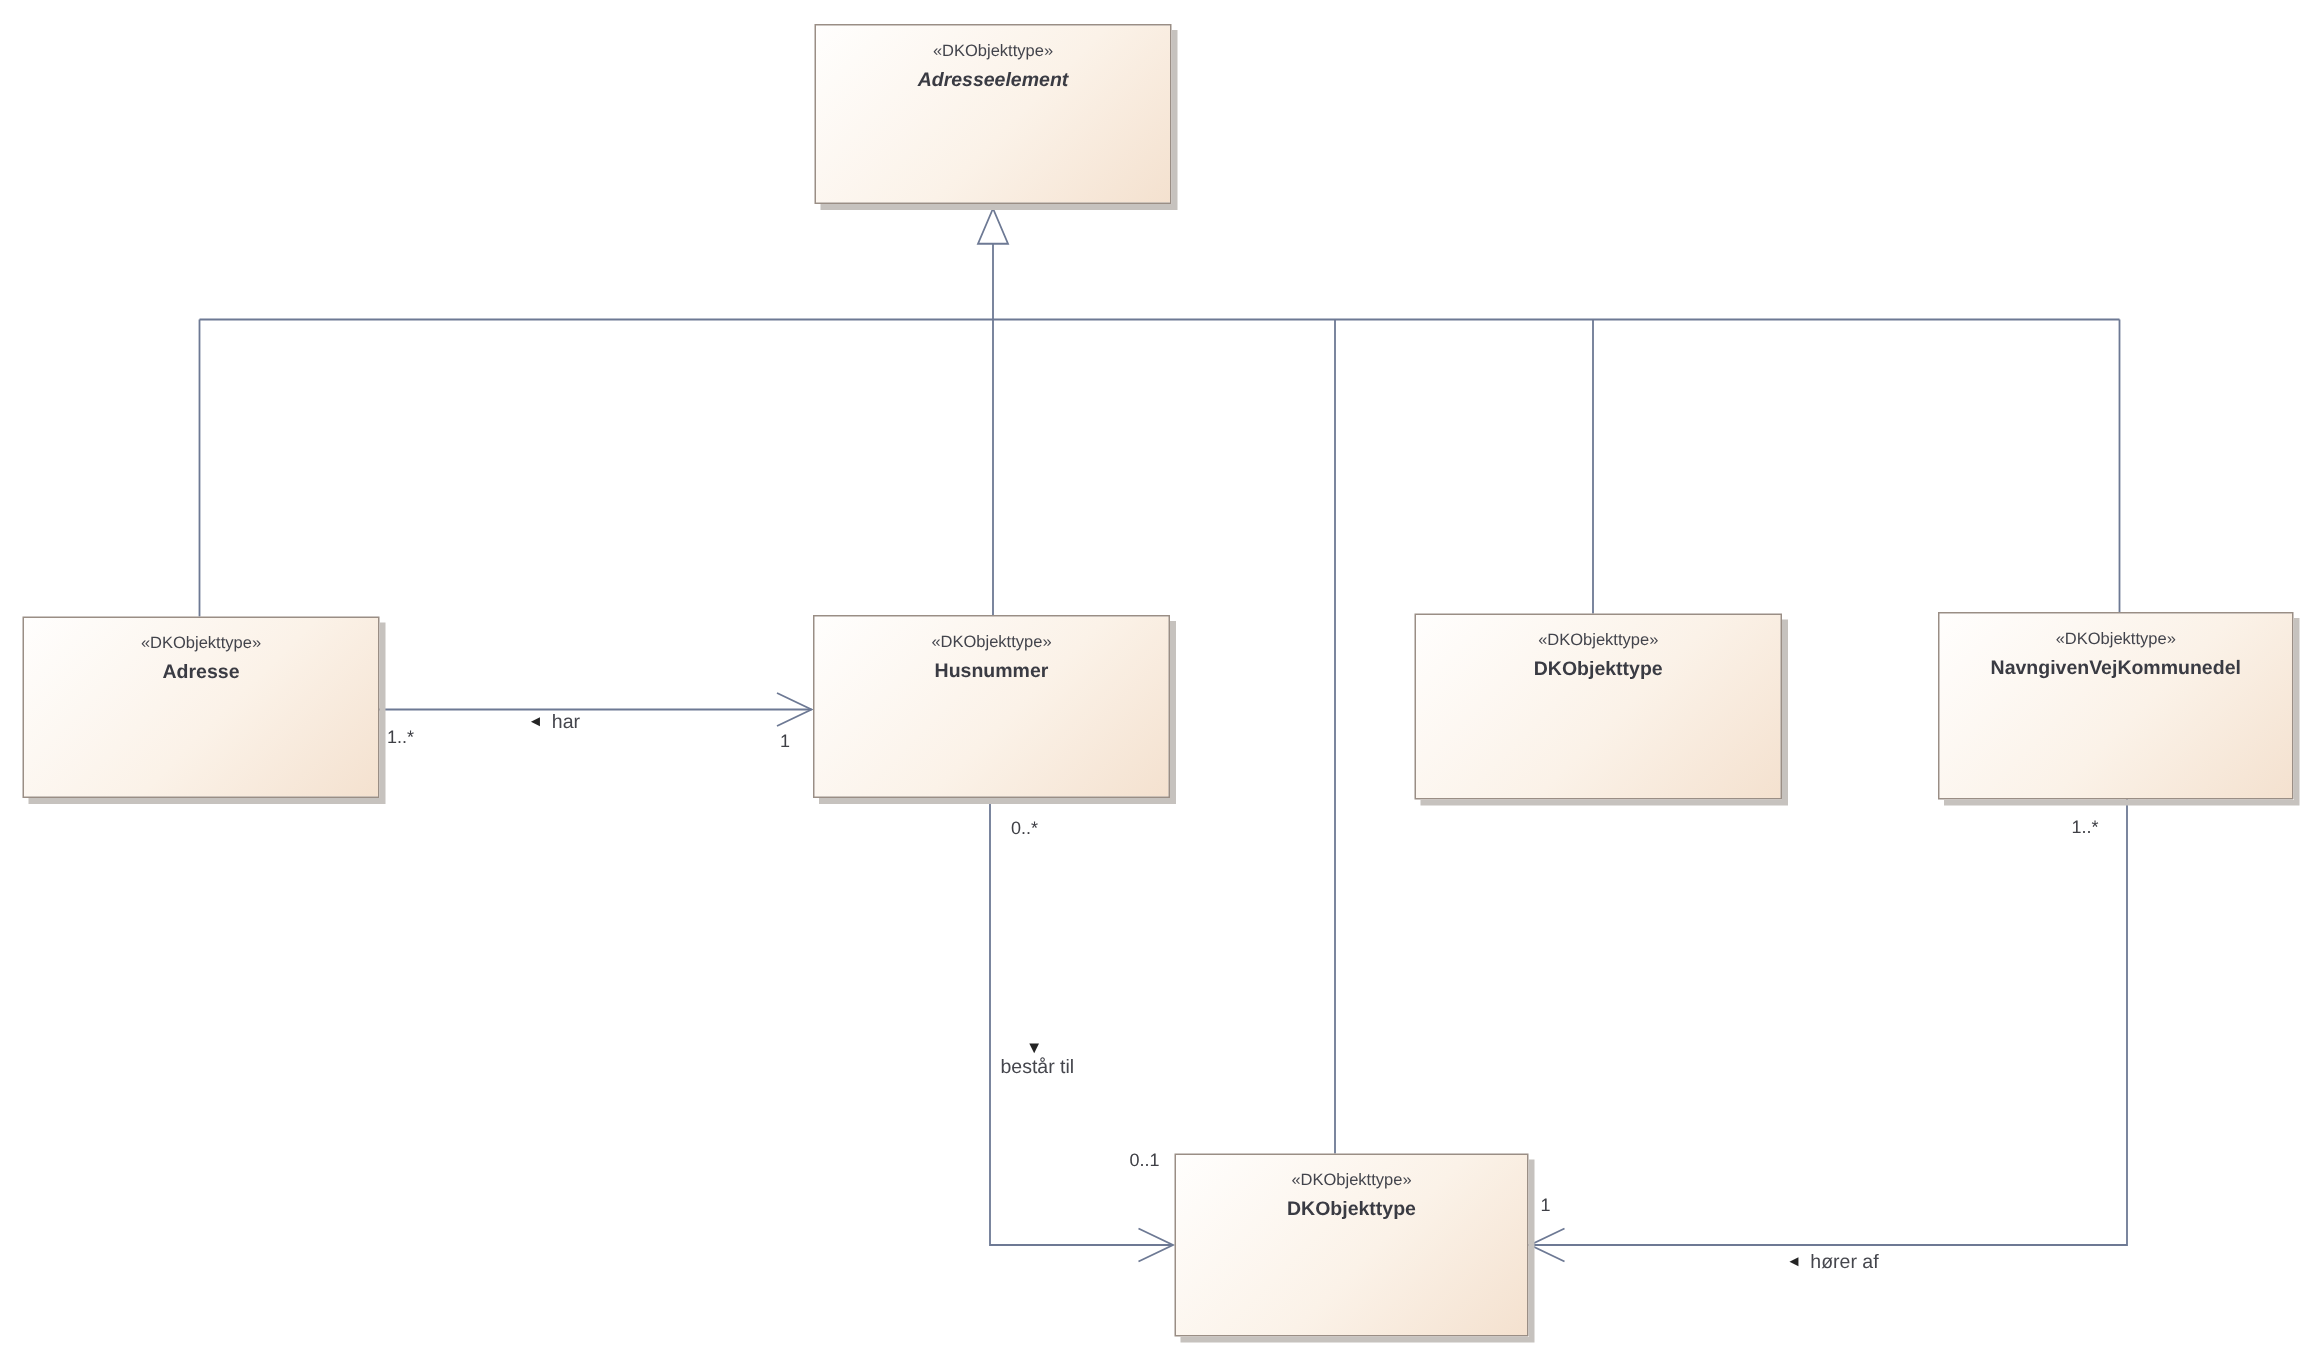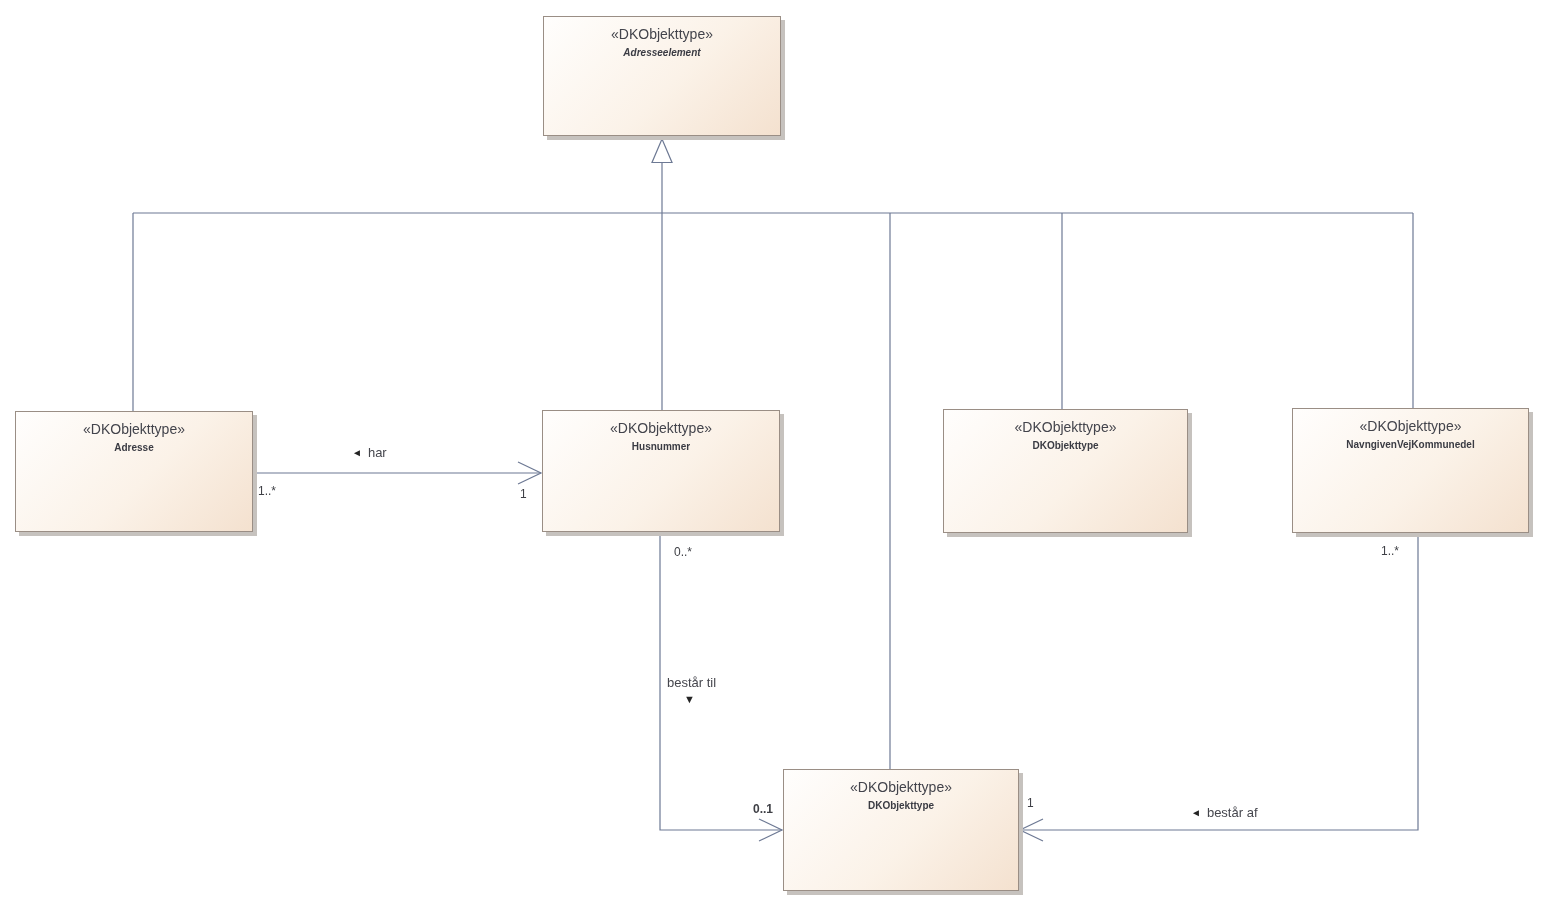--- a/index.html
+++ b/index.html
@@ -25,38 +25,39 @@
     position: absolute;
     box-sizing: border-box;
     background: linear-gradient(135deg, #fffefd 0%, #fbf2e8 55%, #f4e1cf 100%);
     border: 1px solid #9a8e85;
     box-shadow: 4px 4px 0 #c6c2be;
     text-align: center;
     padding-top: 9px;
     color: #3e3f47;
   }
   .uml-node .stereotype {
-    font-size: 14px;
+    font-size: 11px;
     line-height: 17px;
     color: #43444c;
   }
   .uml-node .classname {
-    font-size: 10px;
+    font-size: 13px;
     line-height: 19px;
     font-weight: bold;
     color: #3a3b43;
   }
   .uml-node.abstract .classname {
     font-style: italic;
   }
   .edge-label {
     position: absolute;
     font-size: 13px;
     color: #45464d;
     white-space: nowrap;
+    margin-top: 28px;
   }
   .edge-label .dir-tri {
     font-size: 10px;
     color: #242424;
     vertical-align: 1px;
     margin-right: 6px;
   }
   .dir-tri-down {
     position: absolute;
     font-size: 11px;
@@ -144,25 +145,25 @@
   <div class="edge-label" style="left:352px; top:445px;">
     <span class="dir-tri">◄</span><span>har</span>
   </div>
 
   <div class="edge-label" style="left:667px; top:675px;">
     <span>består til</span>
   </div>
   <div class="dir-tri-down" style="left:684px; top:693px;">▼</div>
 
   <div class="edge-label" style="left:1191px; top:805px;">
-    <span class="dir-tri">◄</span><span>består af</span>
+    <span class="dir-tri">◄</span><span>hører af</span>
   </div>
 
   <div class="multiplicity" style="left:258px; top:484px;">1..*</div>
   <div class="multiplicity" style="left:520px; top:487px;">1</div>
 
   <div class="multiplicity" style="left:674px; top:545px;">0..*</div>
-  <div class="multiplicity" style="left:753px; top:802px;font-weight:bold;">0..1</div>
+  <div class="multiplicity" style="left:753px; top:766px;">0..1</div>
 
   <div class="multiplicity" style="left:1381px; top:544px;">1..*</div>
   <div class="multiplicity" style="left:1027px; top:796px;">1</div>
 
 </div>
 
 </body></html>

